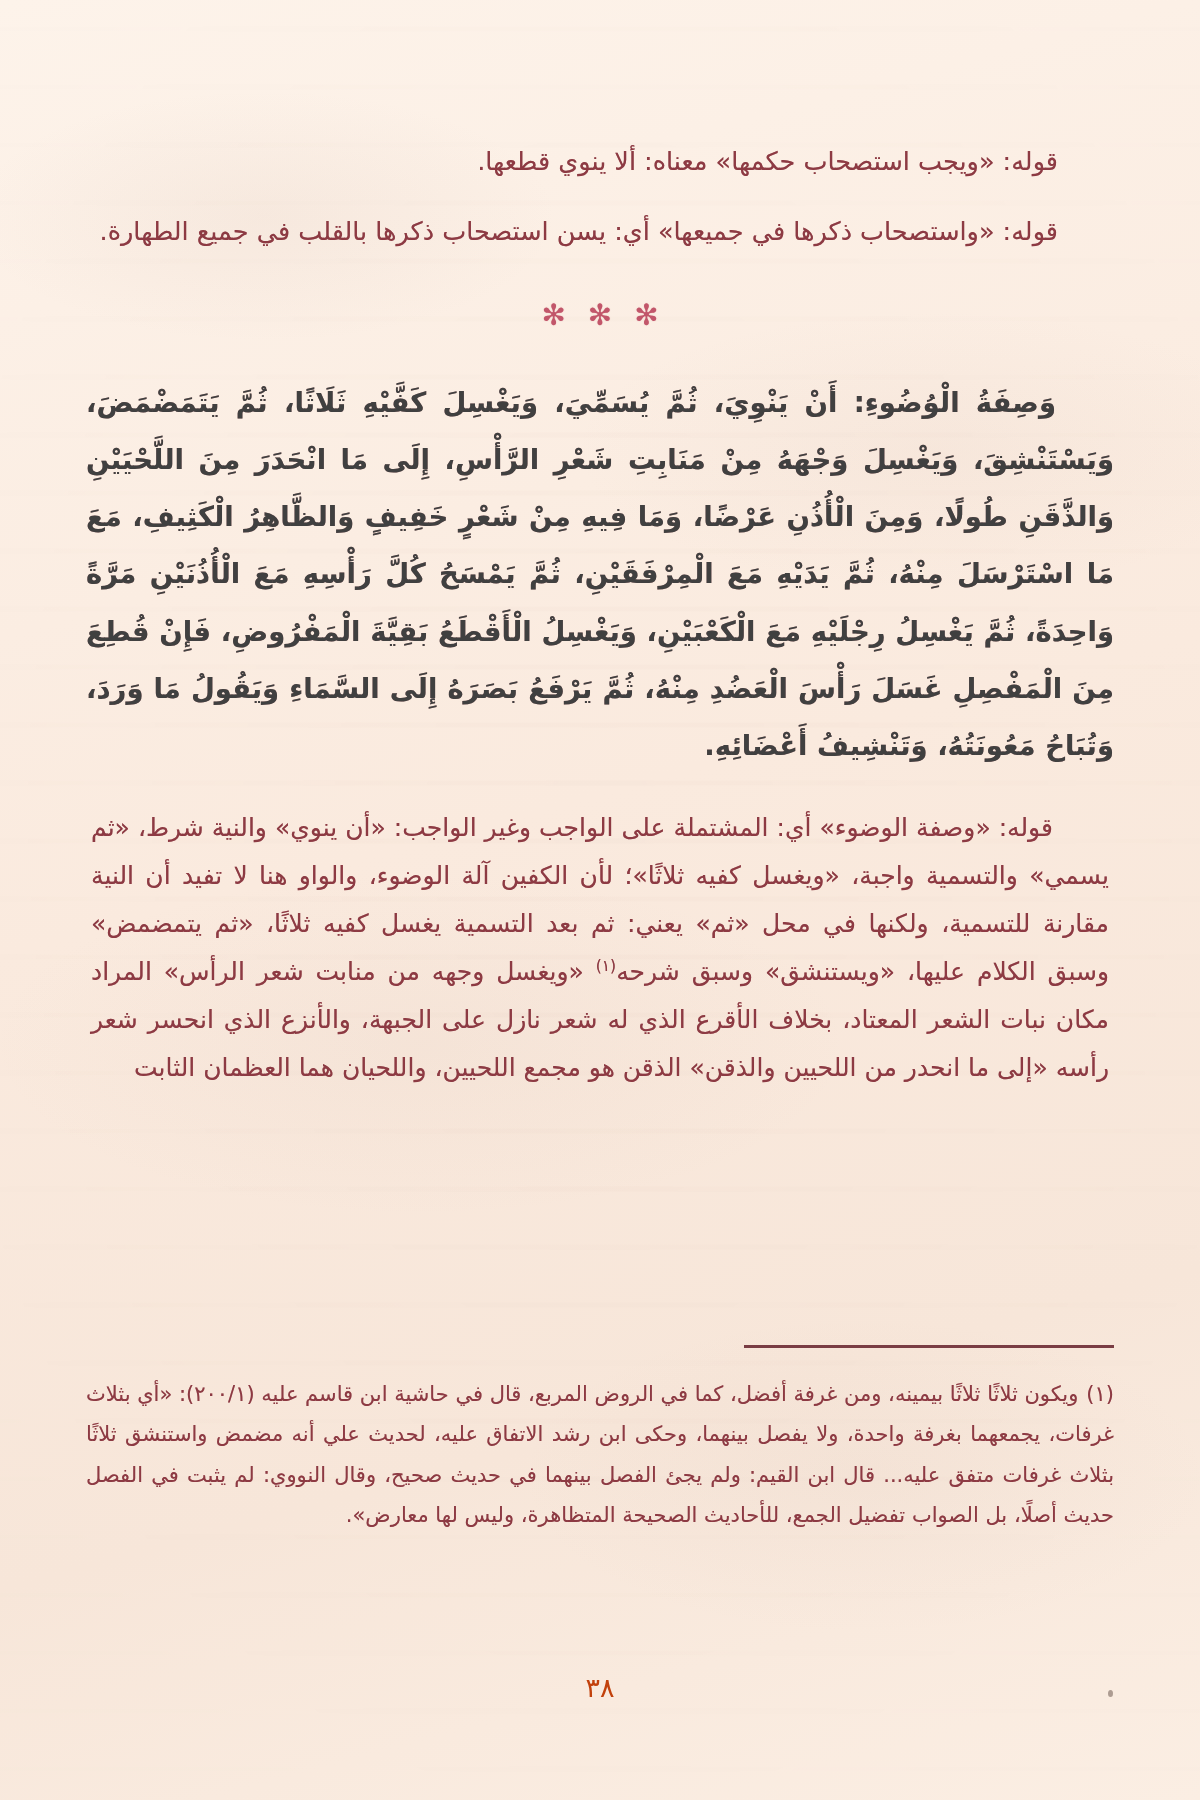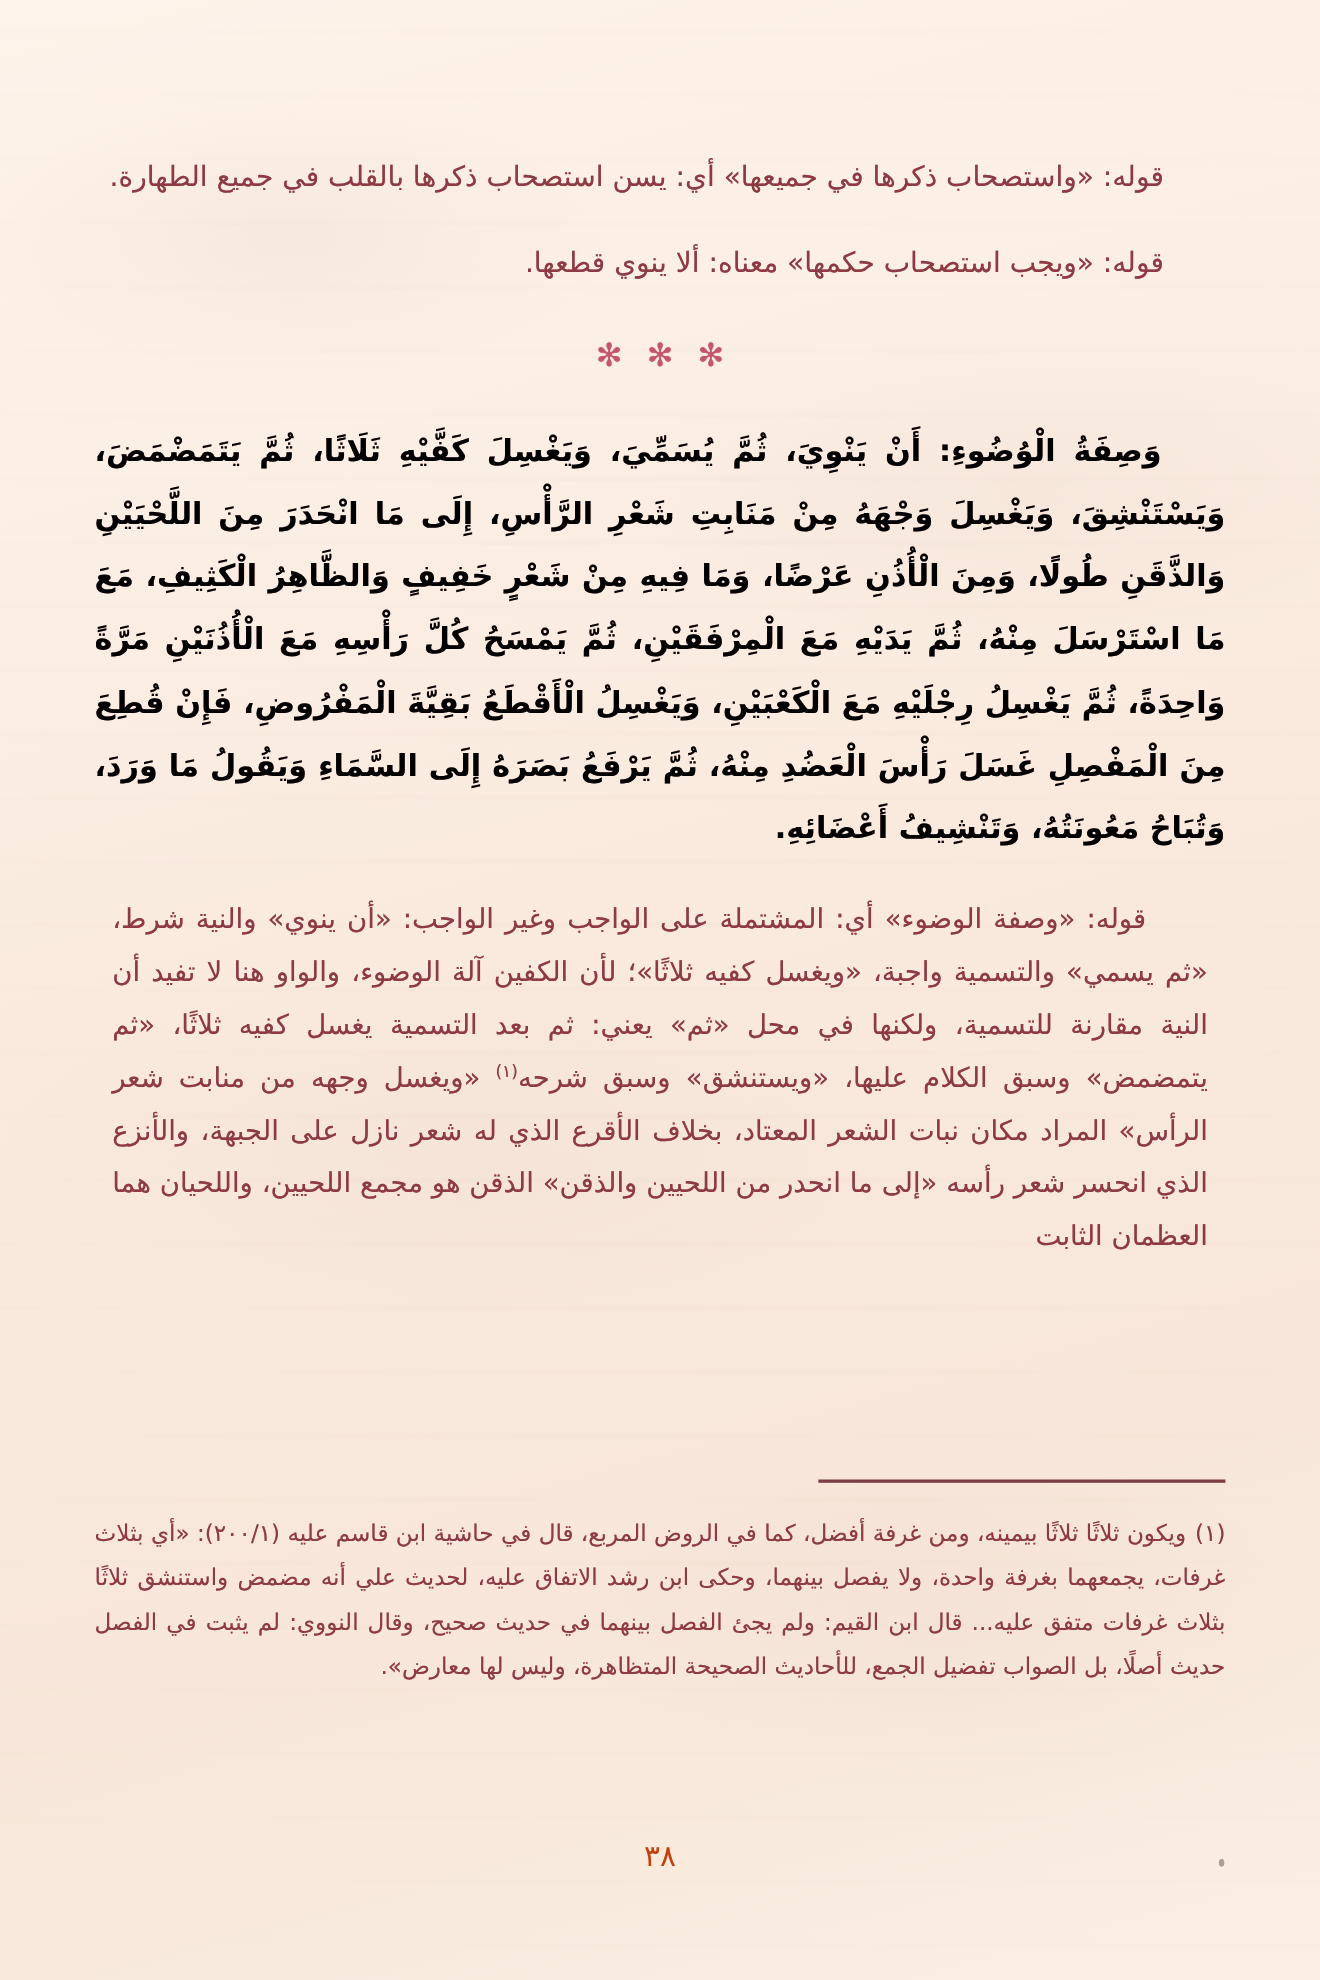--- a/index.html
+++ b/index.html
@@ -79,28 +79,28 @@
   }
   .commentary-para.tight { margin-bottom: 22px; }
 
   .matn-para {
     font-size: 27.5px;
     line-height: 2.08;
     letter-spacing: 0.2px;
     margin: 0;
     text-indent: 58px;
     font-weight: 600;
-    color: #000000;
+    color: #404040;
   }
 
   .commentary-block {
     font-size: 25px;
     line-height: 1.92;
     letter-spacing: 0.05px;
-    margin: 16px;
+    margin: 5px;
     text-indent: 56px;
   }
 
   .divider {
     display: flex;
     align-items: center;
     justify-content: center;
     gap: 22px;
     margin: 42px 0 40px 0;
     height: 36px;
@@ -172,23 +172,23 @@
 </head>
 <body>
 
 <div class="paper-texture"></div>
 <div class="ghost-lines"></div>
 
 <div class="page">
 
   <div class="content">
 
+    <p class="ar commentary-para tight">قوله: «ويجب استصحاب حكمها» معناه: ألا ينوي قطعها.</p>
+
     <p class="ar commentary-para">قوله: «واستصحاب ذكرها في جميعها» أي: يسن استصحاب ذكرها بالقلب في جميع الطهارة.</p>
-
-    <p class="ar commentary-para tight">قوله: «ويجب استصحاب حكمها» معناه: ألا ينوي قطعها.</p>
 
     <div class="divider">
       <span class="star">✻</span>
       <span class="star">✻</span>
       <span class="star">✻</span>
     </div>
 
     <p class="ar matn-para">وَصِفَةُ الْوُضُوءِ: أَنْ يَنْوِيَ، ثُمَّ يُسَمِّيَ، وَيَغْسِلَ كَفَّيْهِ ثَلَاثًا، ثُمَّ يَتَمَضْمَضَ، وَيَسْتَنْشِقَ، وَيَغْسِلَ وَجْهَهُ مِنْ مَنَابِتِ شَعْرِ الرَّأْسِ، إِلَى مَا انْحَدَرَ مِنَ اللَّحْيَيْنِ وَالذَّقَنِ طُولًا، وَمِنَ الْأُذُنِ عَرْضًا، وَمَا فِيهِ مِنْ شَعْرٍ خَفِيفٍ وَالظَّاهِرُ الْكَثِيفِ، مَعَ مَا اسْتَرْسَلَ مِنْهُ، ثُمَّ يَدَيْهِ مَعَ الْمِرْفَقَيْنِ، ثُمَّ يَمْسَحُ كُلَّ رَأْسِهِ مَعَ الْأُذُنَيْنِ مَرَّةً وَاحِدَةً، ثُمَّ يَغْسِلُ رِجْلَيْهِ مَعَ الْكَعْبَيْنِ، وَيَغْسِلُ الْأَقْطَعُ بَقِيَّةَ الْمَفْرُوضِ، فَإِنْ قُطِعَ مِنَ الْمَفْصِلِ غَسَلَ رَأْسَ الْعَضُدِ مِنْهُ، ثُمَّ يَرْفَعُ بَصَرَهُ إِلَى السَّمَاءِ وَيَقُولُ مَا وَرَدَ، وَتُبَاحُ مَعُونَتُهُ، وَتَنْشِيفُ أَعْضَائِهِ.</p>
 
     <p class="ar commentary-block" style="margin-top:30px;">

